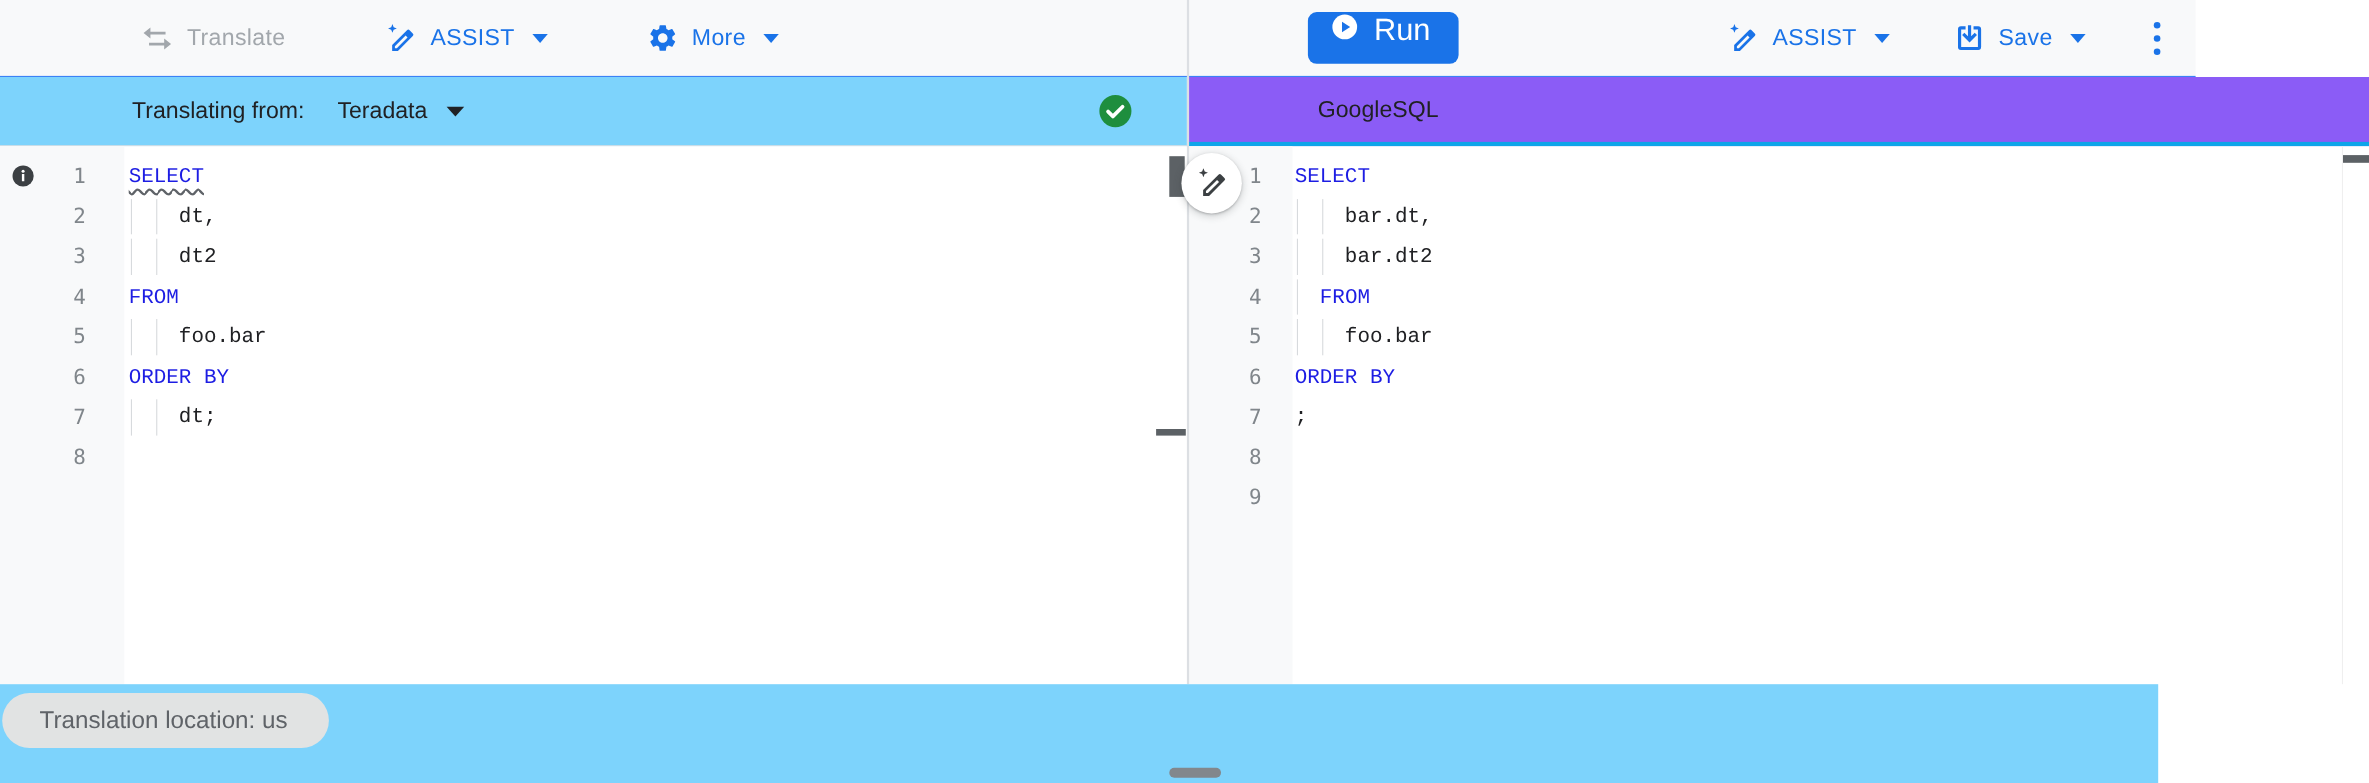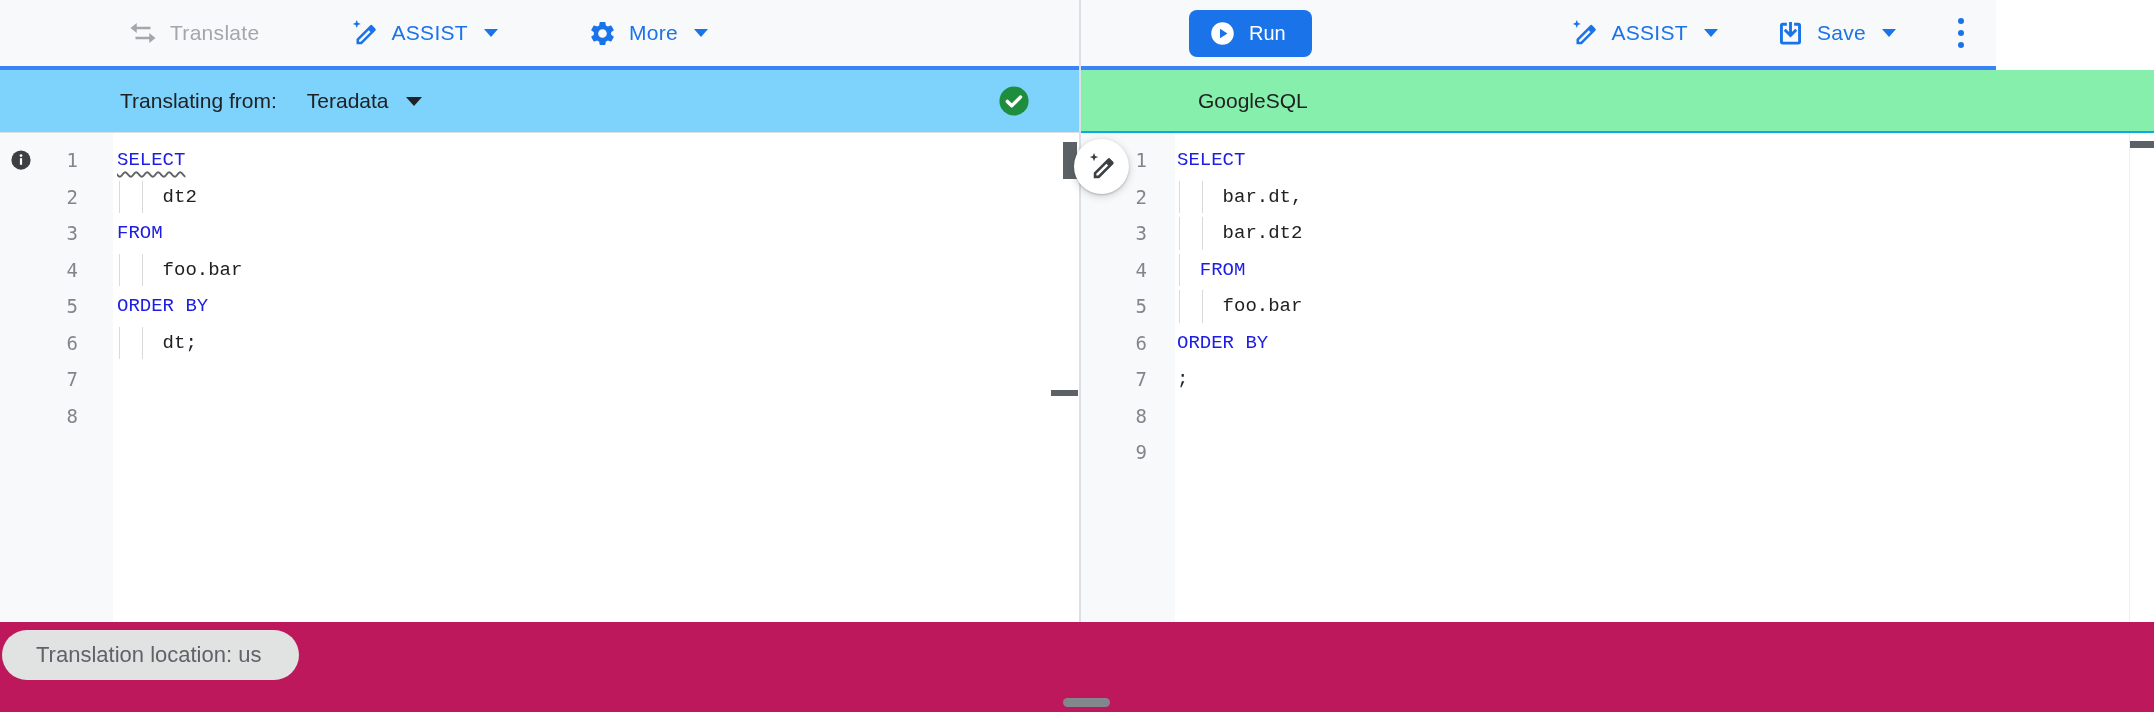--- a/index.html
+++ b/index.html
@@ -1,44 +1,44 @@
 <!DOCTYPE html>
 <html style="--accent: #1a73e8; --keyword: #1d1de3; --success: #1e8e3e; --text: #202124; --muted: #5f6368; --disabled: #a2a7ac; --gutter_bg: #f8f9fa; --line_number: #80868b; --pill_bg: #e1e3e3;"><head>
 <meta charset="utf-8">
 <style>
   html,body{margin:0;padding:0;background:#fff;}
   .app{position:relative;width:2154px;height:712px;overflow:hidden;background:#fff;
        font-family:"Liberation Sans",sans-serif;color:var(--text,#202124);}
 
   
   .toolbar{position:absolute;left:0;top:0;width:1996px;height:70px;background:#f8f9fa;
-           border-bottom:4px solid #3b82f6;display:flex;box-sizing:border-box;}
+           border-bottom:1px solid #3b82f6;display:flex;box-sizing:border-box;}
   .toolbar-left{width:1079px;display:flex;align-items:center;gap:90px;padding-left:128px;box-sizing:border-box;}
   .toolbar-right{flex:1;display:flex;align-items:center;padding-left:110px;padding-right:28px;box-sizing:border-box;}
   .tbtn{display:flex;align-items:center;gap:12px;font-size:21px;font-weight:500;
         color:var(--accent,#1a73e8);cursor:pointer;white-space:nowrap;}
   .tbtn .lbl{letter-spacing:.3px;}
   .tbtn.disabled{color:var(--disabled,#a2a7ac);cursor:default;}
   .caret{width:0;height:0;border-left:7px solid transparent;border-right:7px solid transparent;
          border-top:8px solid currentColor;margin-left:4px;}
-  .run-btn{display:flex;align-items:center;gap:13px;height:47px;padding:0 26px 0 20px;border-radius:8px;
-           background:var(--accent,#1a73e8);color:#fff;font-size:20px;font-weight:500;cursor:pointer;}
+  .run-btn{display:flex;align-items:flex-start;gap:13px;height:47px;padding:0 26px 0 20px;border-radius:8px;
+           background:var(--accent,#1a73e8);color:#fff;font-size:28px;font-weight:500;cursor:pointer;}
   .tr-group{margin-left:auto;display:flex;align-items:center;gap:58px;}
   .kebab{display:flex;flex-direction:column;gap:6px;cursor:pointer;padding:4px;}
   .kebab i{width:6px;height:6px;border-radius:50%;background:var(--accent,#1a73e8);display:block;}
 
   
   .header-left{position:absolute;left:0;top:70px;width:1079px;height:63px;background:#7dd3fc;
                border-bottom:1px solid #dcdfe3;display:flex;align-items:center;box-sizing:border-box;}
   .header-left .hl-label{margin-left:120px;font-size:21px;color:var(--text,#202124);}
   .dialect{margin-left:30px;display:flex;align-items:center;gap:13px;cursor:pointer;font-size:21px;justify-content:flex-end;}
   .dialect .caret{border-top-color:#202124;border-left-width:8px;border-right-width:8px;border-top-width:9px;}
   .check-wrap{position:absolute;left:997px;top:14px;width:34px;height:34px;}
-  .header-right{position:absolute;left:1080px;top:70px;width:1074px;height:63px;background:#86efac;
-                border-bottom:2px solid #0ea5e9;display:flex;align-items:center;box-sizing:border-box;}
+  .header-right{position:absolute;left:1080px;top:70px;width:1074px;height:63px;background:#8b5cf6;
+                border-bottom:4px solid #0ea5e9;display:flex;align-items:center;box-sizing:border-box;}
   .header-right .hr-title{margin-left:118px;font-size:21px;color:var(--text,#202124);}
 
   
   .editor{position:absolute;top:133px;height:489px;background:#fff;}
   .editor-left{left:0;width:1079px;}
   .editor-right{left:1080px;width:1074px;}
   .gutter{position:absolute;left:0;top:0;height:100%;background:var(--gutter_bg,#f8f9fa);}
   .editor-left .gutter{width:113px;}
   .editor-right .gutter{width:95px;}
   .gutter-nums{position:absolute;top:9px;}
@@ -63,21 +63,21 @@
        display:flex;align-items:center;justify-content:center;cursor:pointer;z-index:5;}
 
   
   .vthumb-left{position:absolute;left:1063px;top:142px;width:14px;height:37px;background:#5c6165;}
   .hdash-left{position:absolute;left:1051px;top:390px;width:27px;height:6px;background:#5c6165;}
   .tdash-right{position:absolute;left:2130px;top:141px;width:24px;height:7px;background:#5c6165;}
   .track-right{position:absolute;left:2129px;top:133px;width:1px;height:489px;background:#efefef;}
   .vdivider{position:absolute;left:1079px;top:0;width:2px;height:622px;background:#dcdfe3;cursor:col-resize;}
 
   
-  .statusbar{position:absolute;left:0;top:622px;width:2154px;height:90px;background:#be185d;}
+  .statusbar{position:absolute;left:0;top:622px;width:1962px;height:90px;background:#7dd3fc;}
   .pill{position:absolute;left:2px;top:8px;height:50px;border-radius:26px;background:var(--pill_bg,#e1e3e3);
         display:flex;align-items:center;padding:0 38px 0 34px;font-size:22px;color:var(--muted,#5f6368);}
   .grip{position:absolute;left:1063px;top:76px;width:47px;height:9px;border-radius:5px;background:#82878c;cursor:row-resize;}
 
   .icon{flex:0 0 auto;display:block;}
 </style>
 </head>
 <body>
 
 <div class="app">
@@ -172,20 +172,21 @@
           <div class="ln">3</div>
           <div class="ln">4</div>
           <div class="ln">5</div>
           <div class="ln">6</div>
           <div class="ln">7</div>
           <div class="ln">8</div>
         </div>
     </div>
     <div class="code-lines">
         <div class="cl"><span class="kw squig">SELECT</span></div>
+        <div class="cl"><span class="gd" style="left: 2px;"></span><span class="gd" style="left: 25px;"></span><span class="pl">    dt,</span></div>
         <div class="cl"><span class="gd" style="left: 2px;"></span><span class="gd" style="left: 25px;"></span><span class="pl">    dt2</span></div>
         <div class="cl"><span class="kw">FROM</span></div>
         <div class="cl"><span class="gd" style="left: 2px;"></span><span class="gd" style="left: 25px;"></span><span class="pl">    foo.bar</span></div>
         <div class="cl"><span class="kw">ORDER BY</span></div>
         <div class="cl"><span class="gd" style="left: 2px;"></span><span class="gd" style="left: 25px;"></span><span class="pl">    dt;</span></div>
         <div class="cl"></div>
       </div>
   </div>
 
   <div class="editor editor-right" id="tgt-editor">

